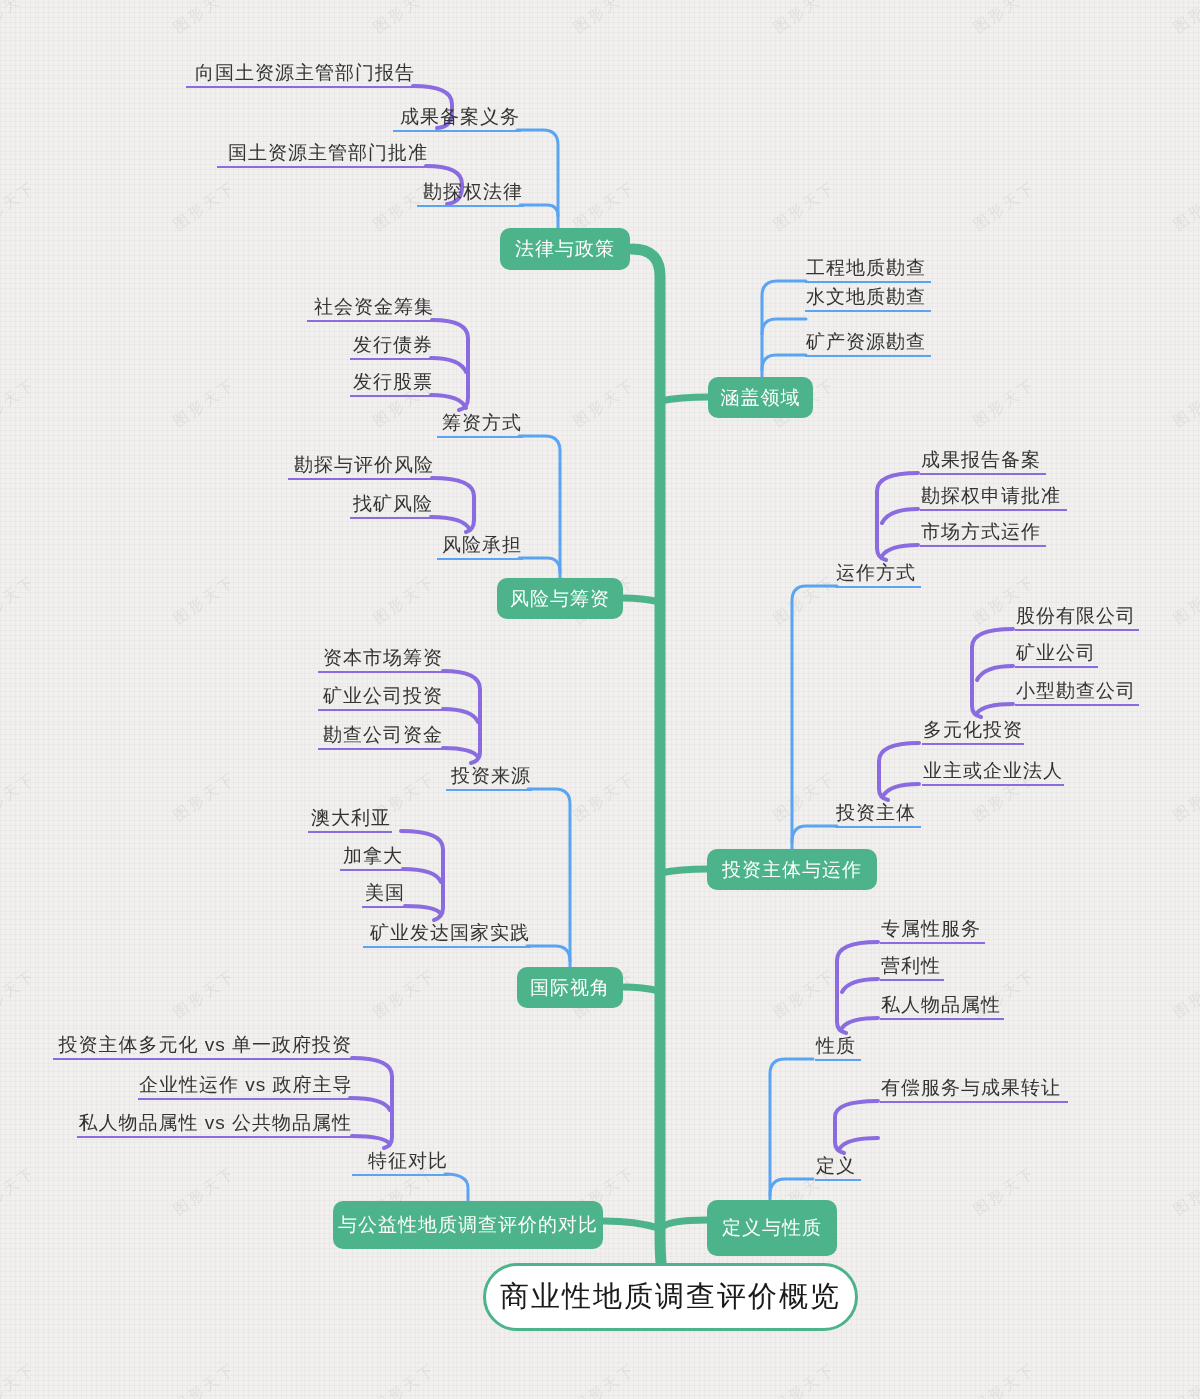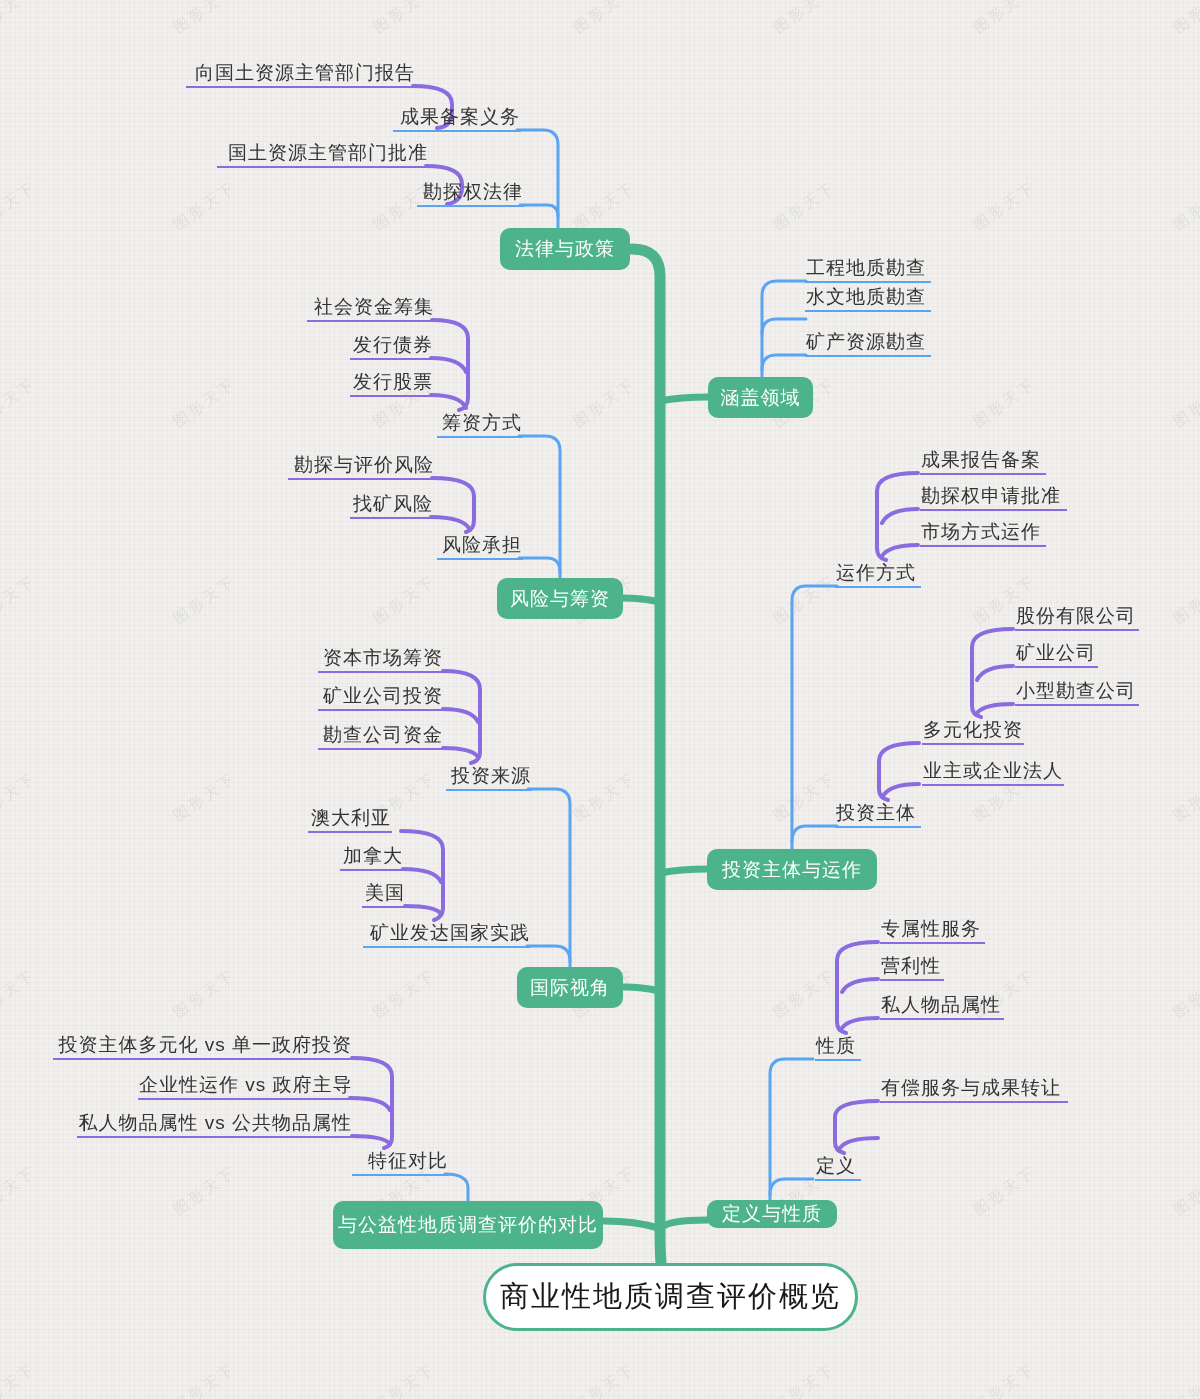--- a/index.html
+++ b/index.html
@@ -203,21 +203,21 @@
   <div class="topic" style="left:517px;top:967px;width:106px;height:41px">国际视角</div>
   <div class="lbl ta-r" style="left:446px;top:765px;width:84px">投资来源</div>
   <div class="lbl ta-r u-purple" style="left:318px;top:647px;width:124px">资本市场筹资</div>
   <div class="lbl ta-r u-purple" style="left:318px;top:685px;width:124px">矿业公司投资</div>
   <div class="lbl ta-r u-purple" style="left:318px;top:724px;width:124px">勘查公司资金</div>
   <div class="lbl ta-r" style="left:363px;top:922px;width:166px">矿业发达国家实践</div>
   <div class="lbl ta-r u-purple" style="left:308px;top:807px;width:82px">澳大利亚</div>
   <div class="lbl ta-r u-purple" style="left:340px;top:845px;width:62px">加拿大</div>
   <div class="lbl ta-r u-purple" style="left:362px;top:882px;width:42px">美国</div>
 
-  <div class="topic" style="left:707px;top:1200px;width:130px;height:28px">定义与性质</div>
+  <div class="topic" style="left:707px;top:1200px;width:130px;height:56px">定义与性质</div>
   <div class="lbl" style="left:815px;top:1035px;width:44px">性质</div>
   <div class="lbl u-purple" style="left:880px;top:918px;width:103px">专属性服务</div>
   <div class="lbl u-purple" style="left:880px;top:955px;width:62px">营利性</div>
   <div class="lbl u-purple" style="left:880px;top:994px;width:122px">私人物品属性</div>
   <div class="lbl" style="left:815px;top:1155px;width:44px">定义</div>
   <div class="lbl u-purple" style="left:880px;top:1077px;width:186px">有偿服务与成果转让</div>
 
   <div class="topic" style="left:333px;top:1201px;width:270px;height:48px">与公益性地质调查评价的对比</div>
   <div class="lbl ta-r" style="left:352px;top:1150px;width:95px">特征对比</div>
   <div class="lbl ta-r u-purple" style="left:53px;top:1034px;width:298px">投资主体多元化 vs 单一政府投资</div>

